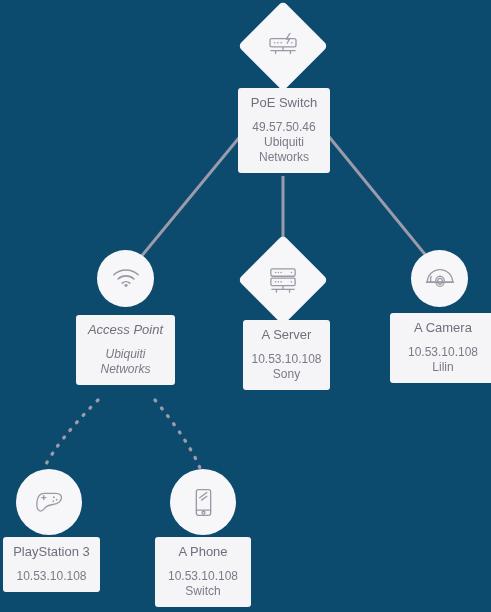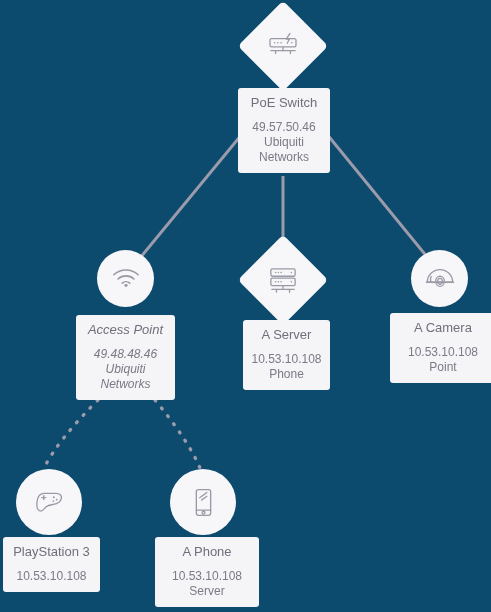--- a/index.html
+++ b/index.html
@@ -136,21 +136,20 @@
         <path d="M2 7 A 19 19 0 0 1 28 7" stroke-width="1.7"></path>
         <path d="M6.5 11.5 A 12.5 12.5 0 0 1 23.5 11.5" stroke-width="1.7"></path>
         <path d="M11 16 A 6 6 0 0 1 19 16" stroke-width="1.7"></path>
         <path d="M15 20.5 L12.8 18.2 A 3 3 0 0 1 17.2 18.2 Z" fill="#9a9aa6" stroke="none"></path>
       </svg>
     </span>
   </div>
   <div class="label-box" style="left:76px; top:315px; width:99px;font-style:italic;">
     <div class="label-title">Access Point</div>
     <div class="label-detail">
-      <span class="line">49.48.48.46</span>
       <span class="line">Ubiquiti</span>
       <span class="line">Networks</span>
     </div>
   </div>
 
   <div class="icon-shell diamond" style="left:251px; top:248px; width:64px; height:64px;">
     <span class="glyph">
       <svg viewBox="0 0 34 30" width="32" height="28">
         <rect x="4" y="3" width="26" height="8" rx="1.5"></rect>
         <rect x="4" y="13" width="26" height="8" rx="1.5"></rect>
@@ -166,40 +165,40 @@
         <line x1="5" y1="25" x2="29" y2="25"></line>
         <line x1="10" y1="25" x2="10" y2="28"></line>
         <line x1="24" y1="25" x2="24" y2="28"></line>
       </svg>
     </span>
   </div>
   <div class="label-box" style="left:235px; top:320px; width:87px;margin-left:8px;">
     <div class="label-title">A Server</div>
     <div class="label-detail">
       <span class="line">10.53.10.108</span>
-      <span class="line">Phone</span>
+      <span class="line">Sony</span>
     </div>
   </div>
 
   <div class="icon-shell circle" style="left:411px; top:250px; width:57px; height:57px;">
     <span class="glyph">
       <svg viewBox="0 0 32 24" width="30" height="23">
         <path d="M2.5 16 A 13.5 13.5 0 0 1 29.5 16 Z"></path>
         <path d="M6.5 9.8 A 9.5 9.5 0 0 0 6.2 16"></path>
         <ellipse cx="16" cy="15" rx="4.6" ry="5.4"></ellipse>
         <ellipse cx="16" cy="15" rx="2.5" ry="3.1"></ellipse>
         <line x1="1.5" y1="16" x2="30.5" y2="16"></line>
       </svg>
     </span>
   </div>
   <div class="label-box" style="left:390px; top:313px; width:106px;">
     <div class="label-title">A Camera</div>
     <div class="label-detail">
       <span class="line">10.53.10.108</span>
-      <span class="line">Point</span>
+      <span class="line">Lilin</span>
     </div>
   </div>
 
   <div class="icon-shell circle" style="left:16px; top:469px; width:66px; height:66px;">
     <span class="glyph">
       <svg viewBox="0 0 32 26" width="31" height="25">
         <path d="M10.5 3.5 C 6 3.5 3.5 7.5 3 12.5 C 2.6 16.5 3.2 21 6 21.8
                  C 8.8 22.6 10.2 19.5 12.5 17.5 C 14.5 15.8 17 15.5 20 15
                  C 24 14.3 27.5 12.5 28.3 9 C 29 5.8 26.5 3.5 22.5 3.5 Z"></path>
         <line x1="8" y1="8" x2="12" y2="8"></line>
@@ -221,21 +220,21 @@
     <span class="glyph">
       <svg viewBox="0 0 22 32" width="21" height="31">
         <rect x="3.5" y="2.5" width="15" height="27" rx="2.2"></rect>
         <line x1="3.5" y1="24" x2="18.5" y2="24"></line>
         <circle cx="11" cy="26.7" r="1.5"></circle>
         <line x1="7" y1="11" x2="14.5" y2="5.5"></line>
         <line x1="9" y1="13.5" x2="14.5" y2="9.5"></line>
       </svg>
     </span>
   </div>
-  <div class="label-box" style="left:155px; top:537px; width:104px;">
+  <div class="label-box" style="left:155px; top:537px; width:96px;">
     <div class="label-title">A Phone</div>
     <div class="label-detail">
       <span class="line">10.53.10.108</span>
-      <span class="line">Server</span>
+      <span class="line">Switch</span>
     </div>
   </div>
 
 </div>
 
 </body></html>

